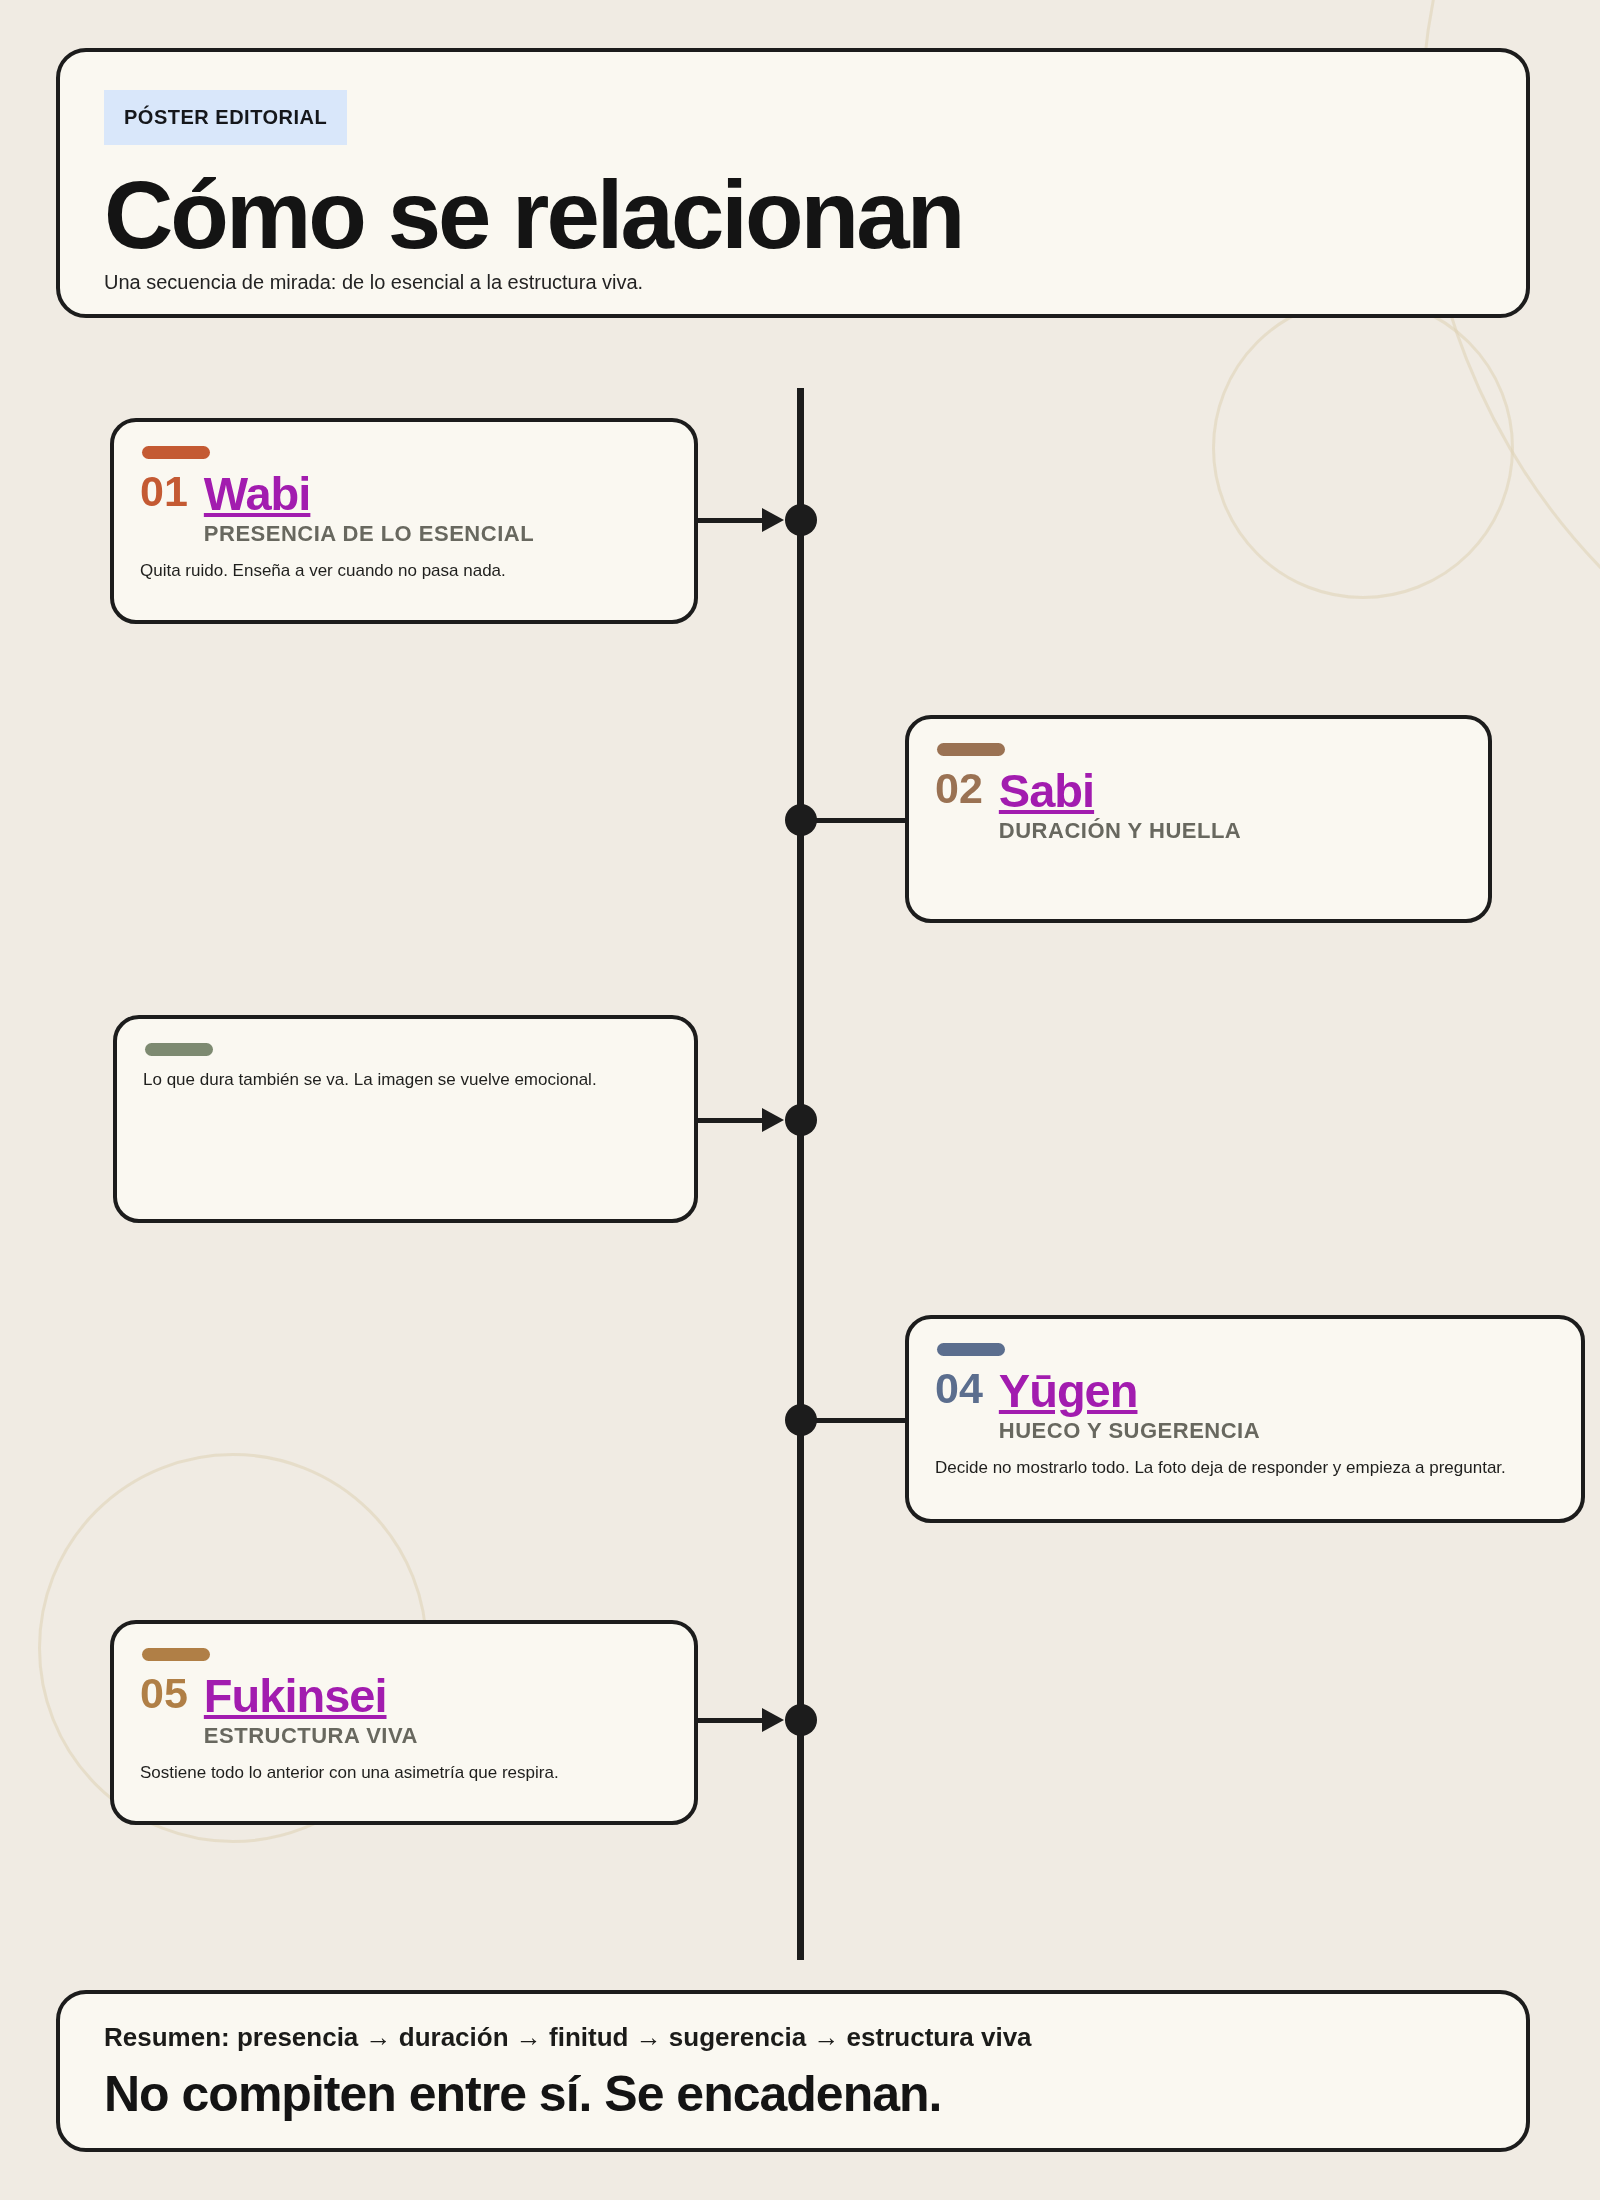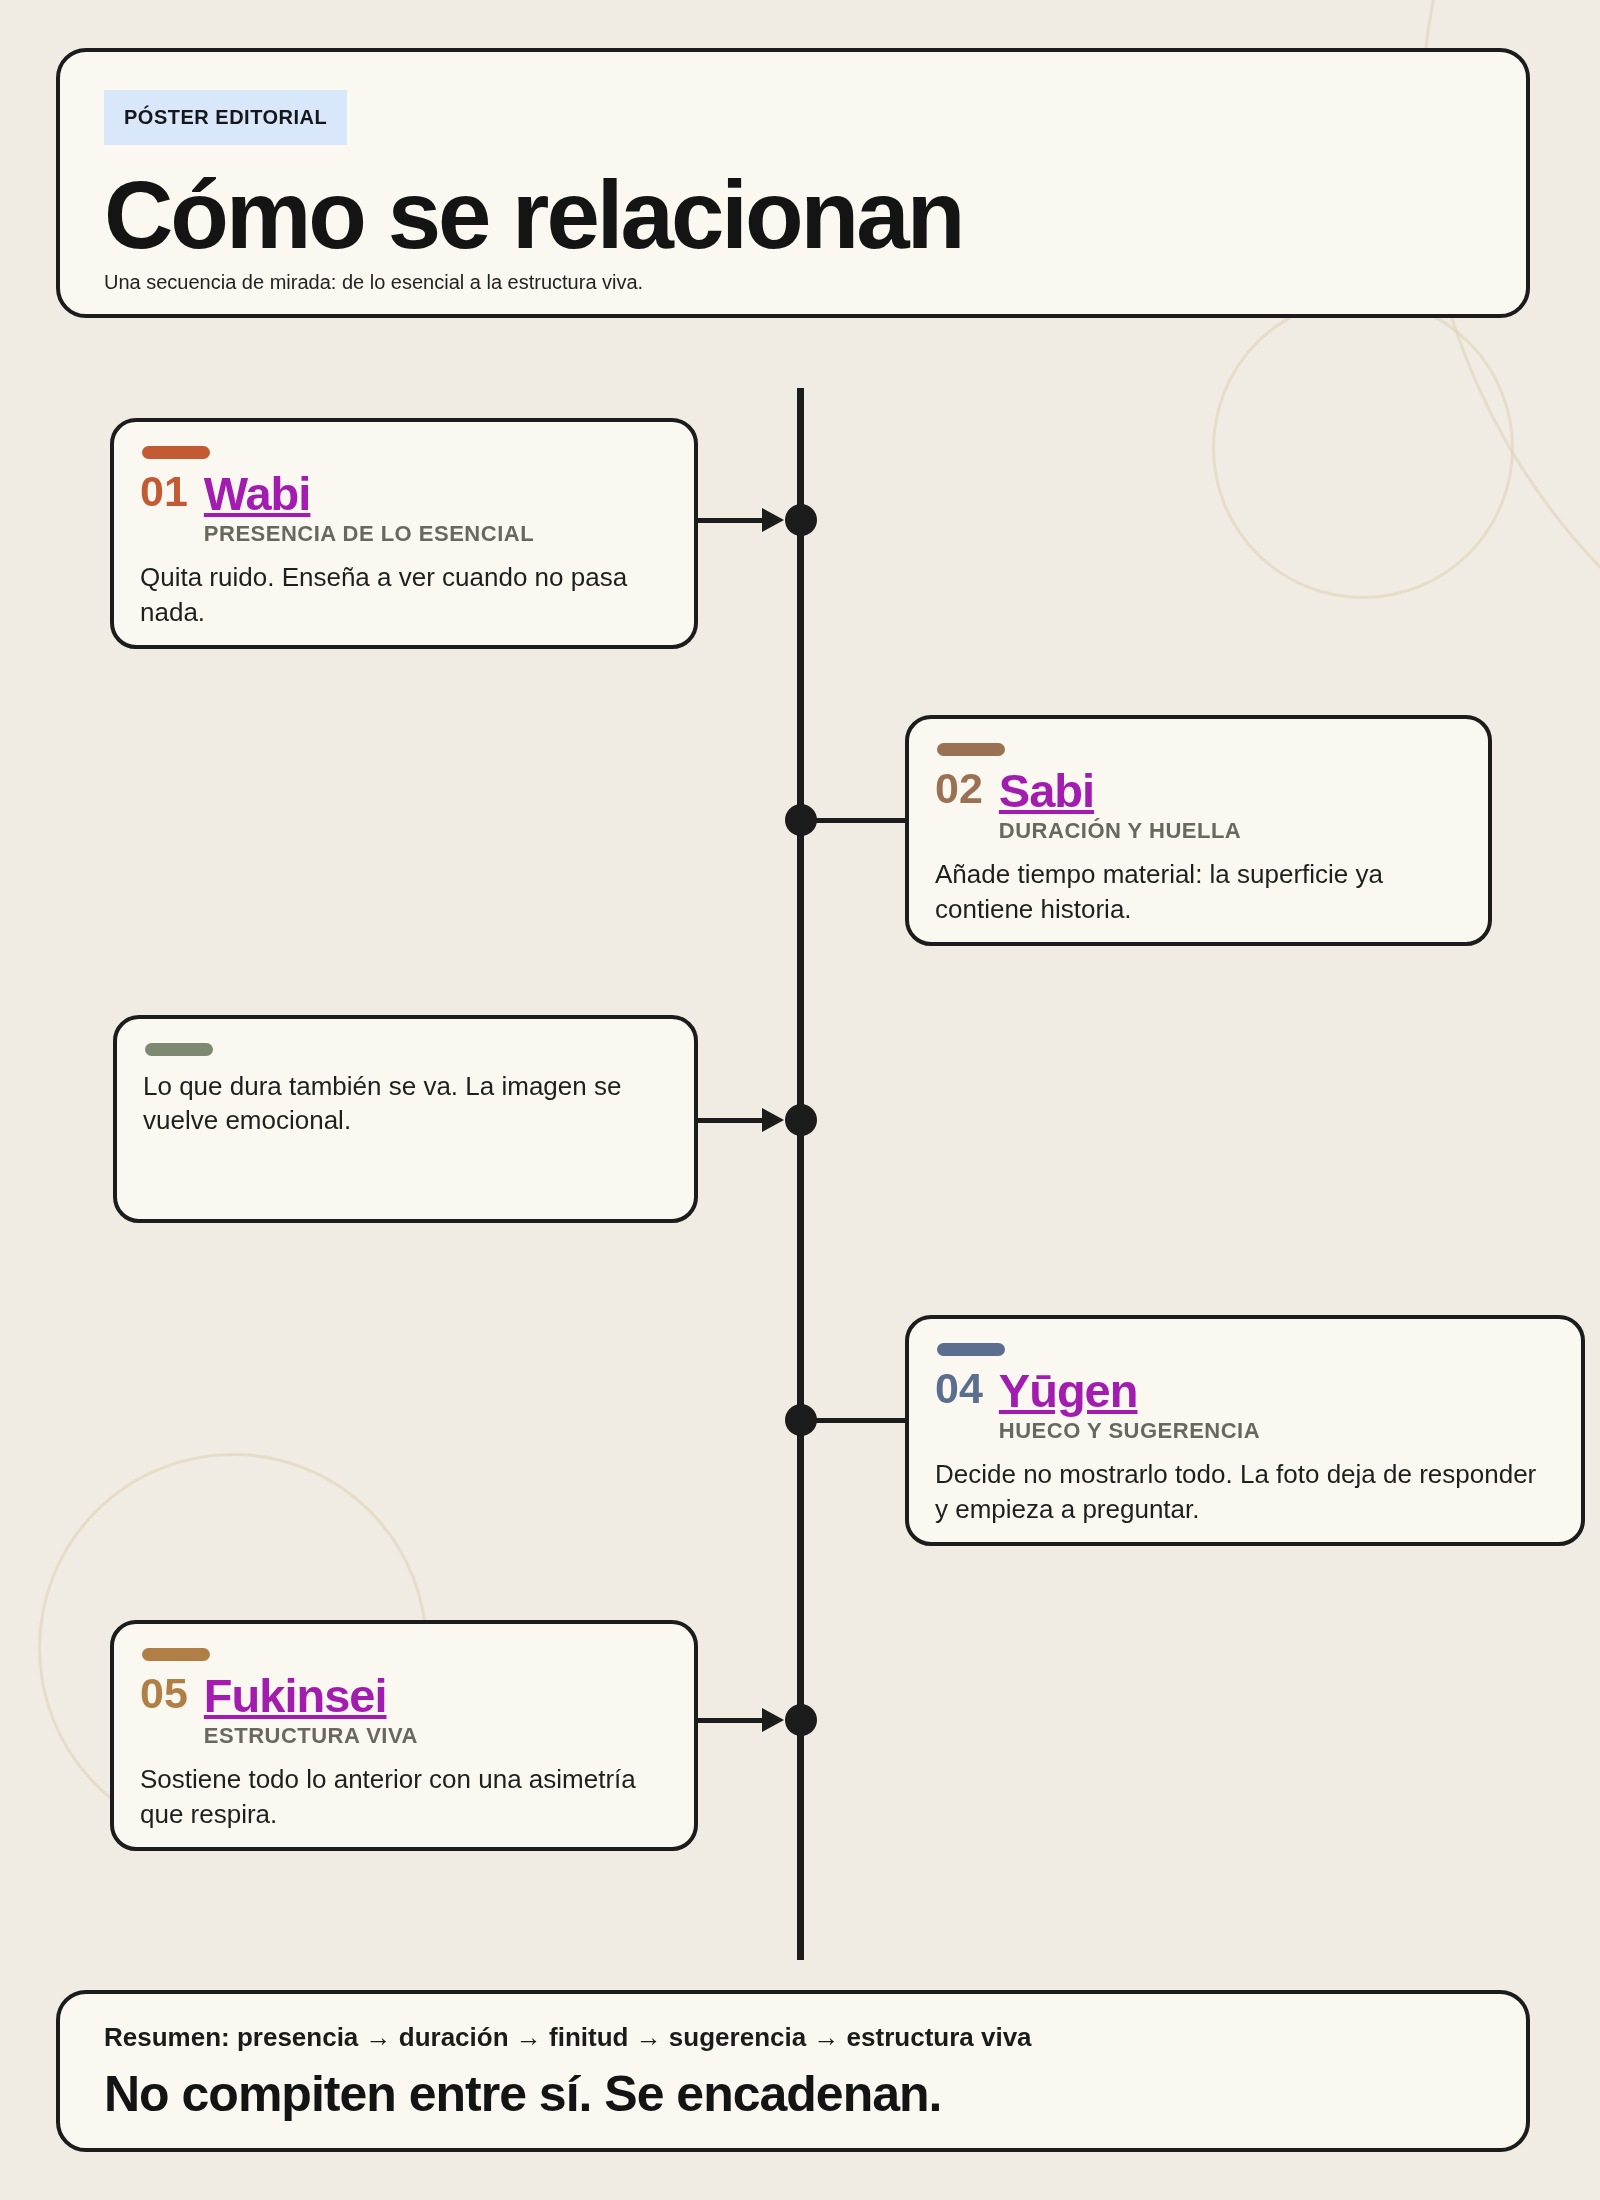--- a/index.html
+++ b/index.html
@@ -57,21 +57,21 @@
   }
 
   
   .tcard{padding:18px 26px 16px 26px;border-radius:26px;}
   .bar{width:68px;height:13px;border-radius:7px;background:var(--accent,#c45a33);margin:6px 0 10px 2px;}
   .headrow{display:flex;align-items:flex-start;gap:16px;}
   .num{font-size:43px;font-weight:bold;color:var(--accent,#c45a33);line-height:1.05;}
   .namecol{display:flex;flex-direction:column;}
   .nm{font-size:47px;font-weight:bold;color:#a21caf;line-height:1.05;letter-spacing:-1px;text-decoration:underline;}
   .tag{font-size:22px;font-weight:bold;color:#68685f;letter-spacing:.5px;margin-top:3px;}
-  .desc{font-size:26px;line-height:1.32;color:#1f1f1d;margin:13px 0 0 0;}
+  .desc{font-size:17px;line-height:1.32;color:#1f1f1d;margin:13px 0 0 0;}
 
   #card-0{left:110px;top:418px;width:588px;min-height:206px;}
   #card-1{left:905px;top:715px;width:587px;min-height:208px;}
   #card-2{left:113px;top:1015px;width:585px;min-height:208px;}
   #card-3{left:905px;top:1315px;width:680px;min-height:208px;}
   #card-4{left:110px;top:1620px;width:588px;min-height:205px;}
 
   
   #footer-card{left:56px;top:1990px;width:1474px;height:162px;padding:28px 44px;}
   #summary{font-size:26px;font-weight:bold;color:#1b1b19;}
@@ -126,21 +126,20 @@
 
   <section class="panel tcard" id="card-1" style="--accent: #9a7253;">
     <div class="bar"></div>
     <div class="headrow">
       <span class="num">02</span>
       <div class="namecol">
         <span class="nm">Sabi</span>
         <span class="tag">DURACIÓN Y HUELLA</span>
       </div>
     </div>
-    <p class="desc">Añade tiempo material: la superficie ya contiene historia.</p>
   </section>
 
   <section class="panel tcard" id="card-2" style="--accent: #7d8a71;">
     <div class="bar"></div>
     <p class="desc">Lo que dura también se va. La imagen se vuelve emocional.</p>
   </section>
 
   <section class="panel tcard" id="card-3" style="--accent: #5b6e8e;">
     <div class="bar"></div>
     <div class="headrow">

